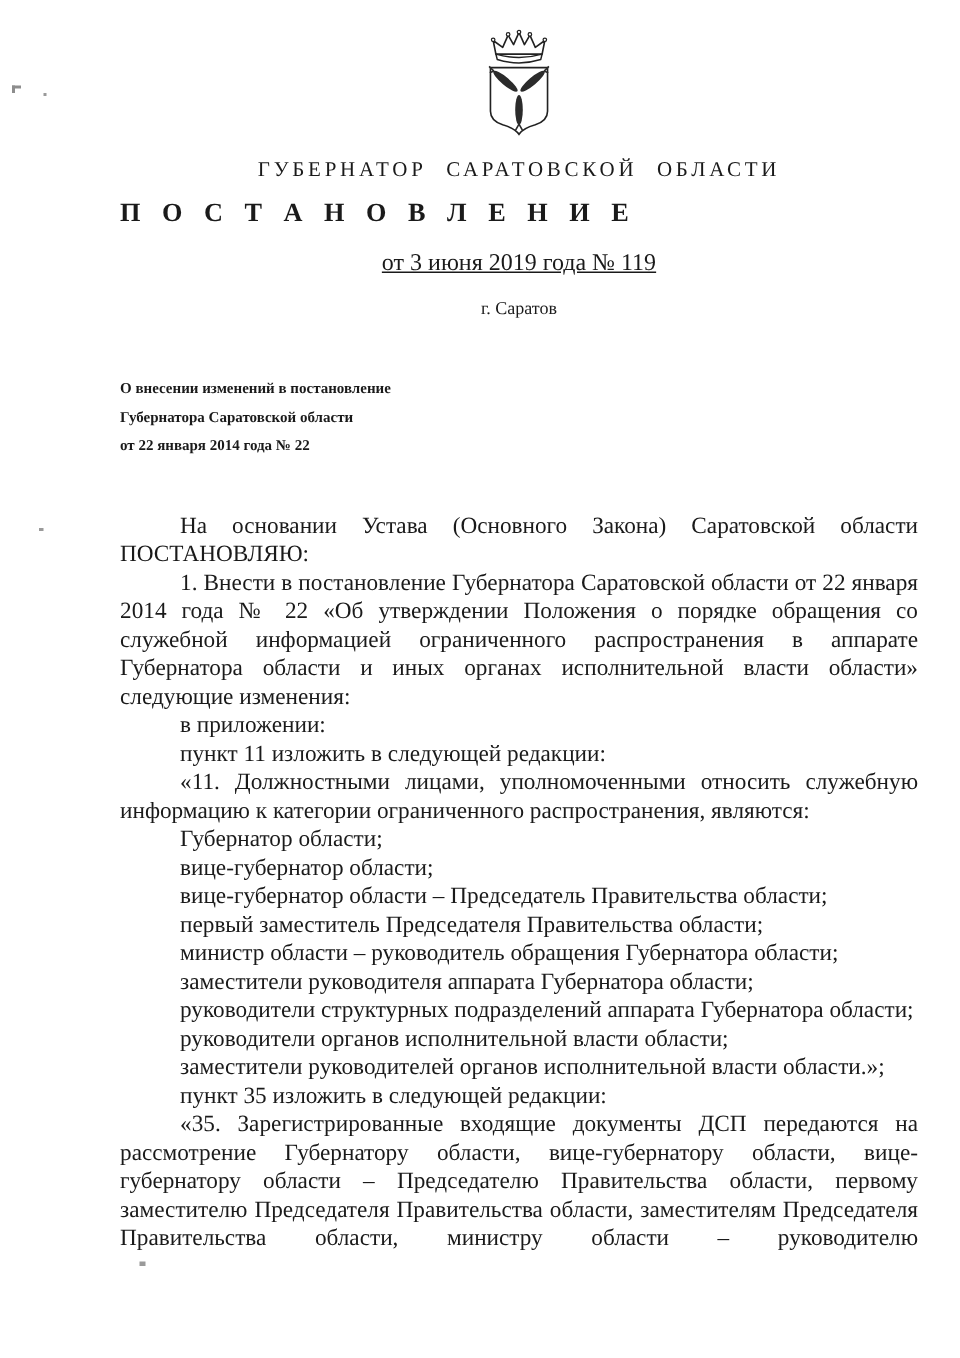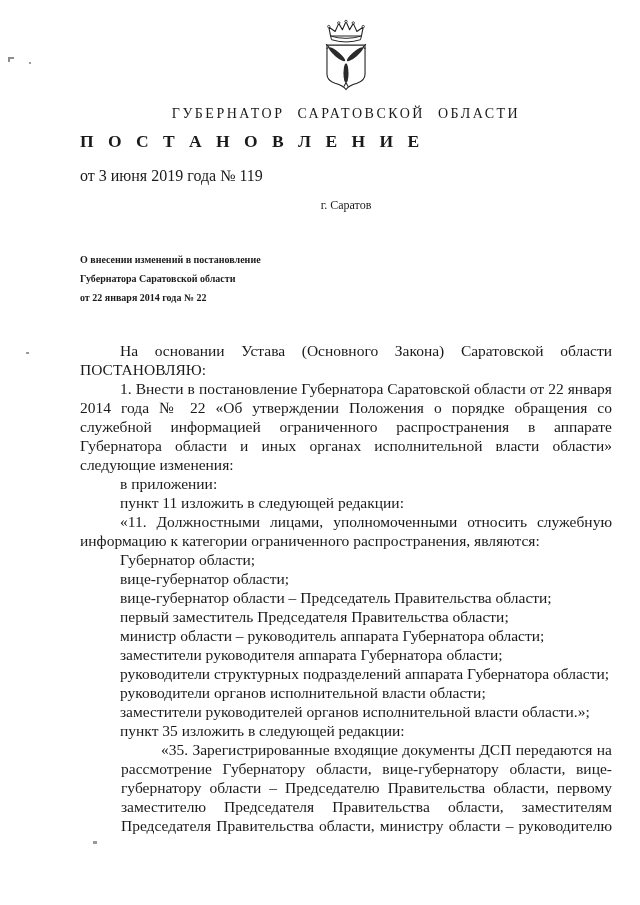--- a/index.html
+++ b/index.html
@@ -38,21 +38,23 @@
   .doc-type {
     margin-top: 9px;
     text-align: left;
     font-size: 17.5px;
     font-weight: bold;
     letter-spacing: 5px;
     white-space: nowrap;
   }
   .date-line {
     margin-top: 15px;
+    text-align: center;
     font-size: 16px;
+    text-decoration: underline;
   }
   .place-line {
     margin-top: 13px;
     text-align: center;
     font-size: 12px;
   }
   .doc-title {
     margin-top: 37px;
     font-size: 10px;
     font-weight: bold;
@@ -66,21 +68,20 @@
   .doc-body p {
     margin: 0;
     text-indent: 40px;
   }
   .doc-body p.justify {
     text-align: justify;
   }
   .doc-body p.justify-all {
     text-align: justify;
     text-align-last: justify;
-    margin-left: 41px;
   }
   
   .speck {
     position: absolute;
     background: #9a9a9a;
   }
   .speck.corner {
     background: transparent;
     border-left: 2px solid #8d8d8d;
     border-top: 2px solid #8d8d8d;
@@ -135,21 +136,21 @@
   <div class="doc-body">
     <p class="justify">На основании Устава (Основного Закона) Саратовской области ПОСТАНОВЛЯЮ:</p>
     <p class="justify">1. Внести в постановление Губернатора Саратовской области от 22 января 2014 года № 22 «Об утверждении Положения о порядке обращения со служебной информацией ограниченного распространения в аппарате Губернатора области и иных органах исполнительной власти области» следующие изменения:</p>
     <p>в приложении:</p>
     <p>пункт 11 изложить в следующей редакции:</p>
     <p class="justify">«11. Должностными лицами, уполномоченными относить служебную информацию к категории ограниченного распространения, являются:</p>
     <p>Губернатор области;</p>
     <p>вице-губернатор области;</p>
     <p>вице-губернатор области – Председатель Правительства области;</p>
     <p>первый заместитель Председателя Правительства области;</p>
-    <p>министр области – руководитель аппарата Губернатора области;</p>
+    <p>министр области – руководитель обращения Губернатора области;</p>
     <p>заместители руководителя аппарата Губернатора области;</p>
     <p class="justify">руководители структурных подразделений аппарата Губернатора области;</p>
     <p>руководители органов исполнительной власти области;</p>
     <p>заместители руководителей органов исполнительной власти области.»;</p>
     <p>пункт 35 изложить в следующей редакции:</p>
     <p class="justify-all">«35. Зарегистрированные входящие документы ДСП передаются на рассмотрение Губернатору области, вице-губернатору области, вице-губернатору области – Председателю Правительства области, первому заместителю Председателя Правительства области, заместителям Председателя Правительства области, министру области – руководителю</p>
   </div>
 
 </div>
 

